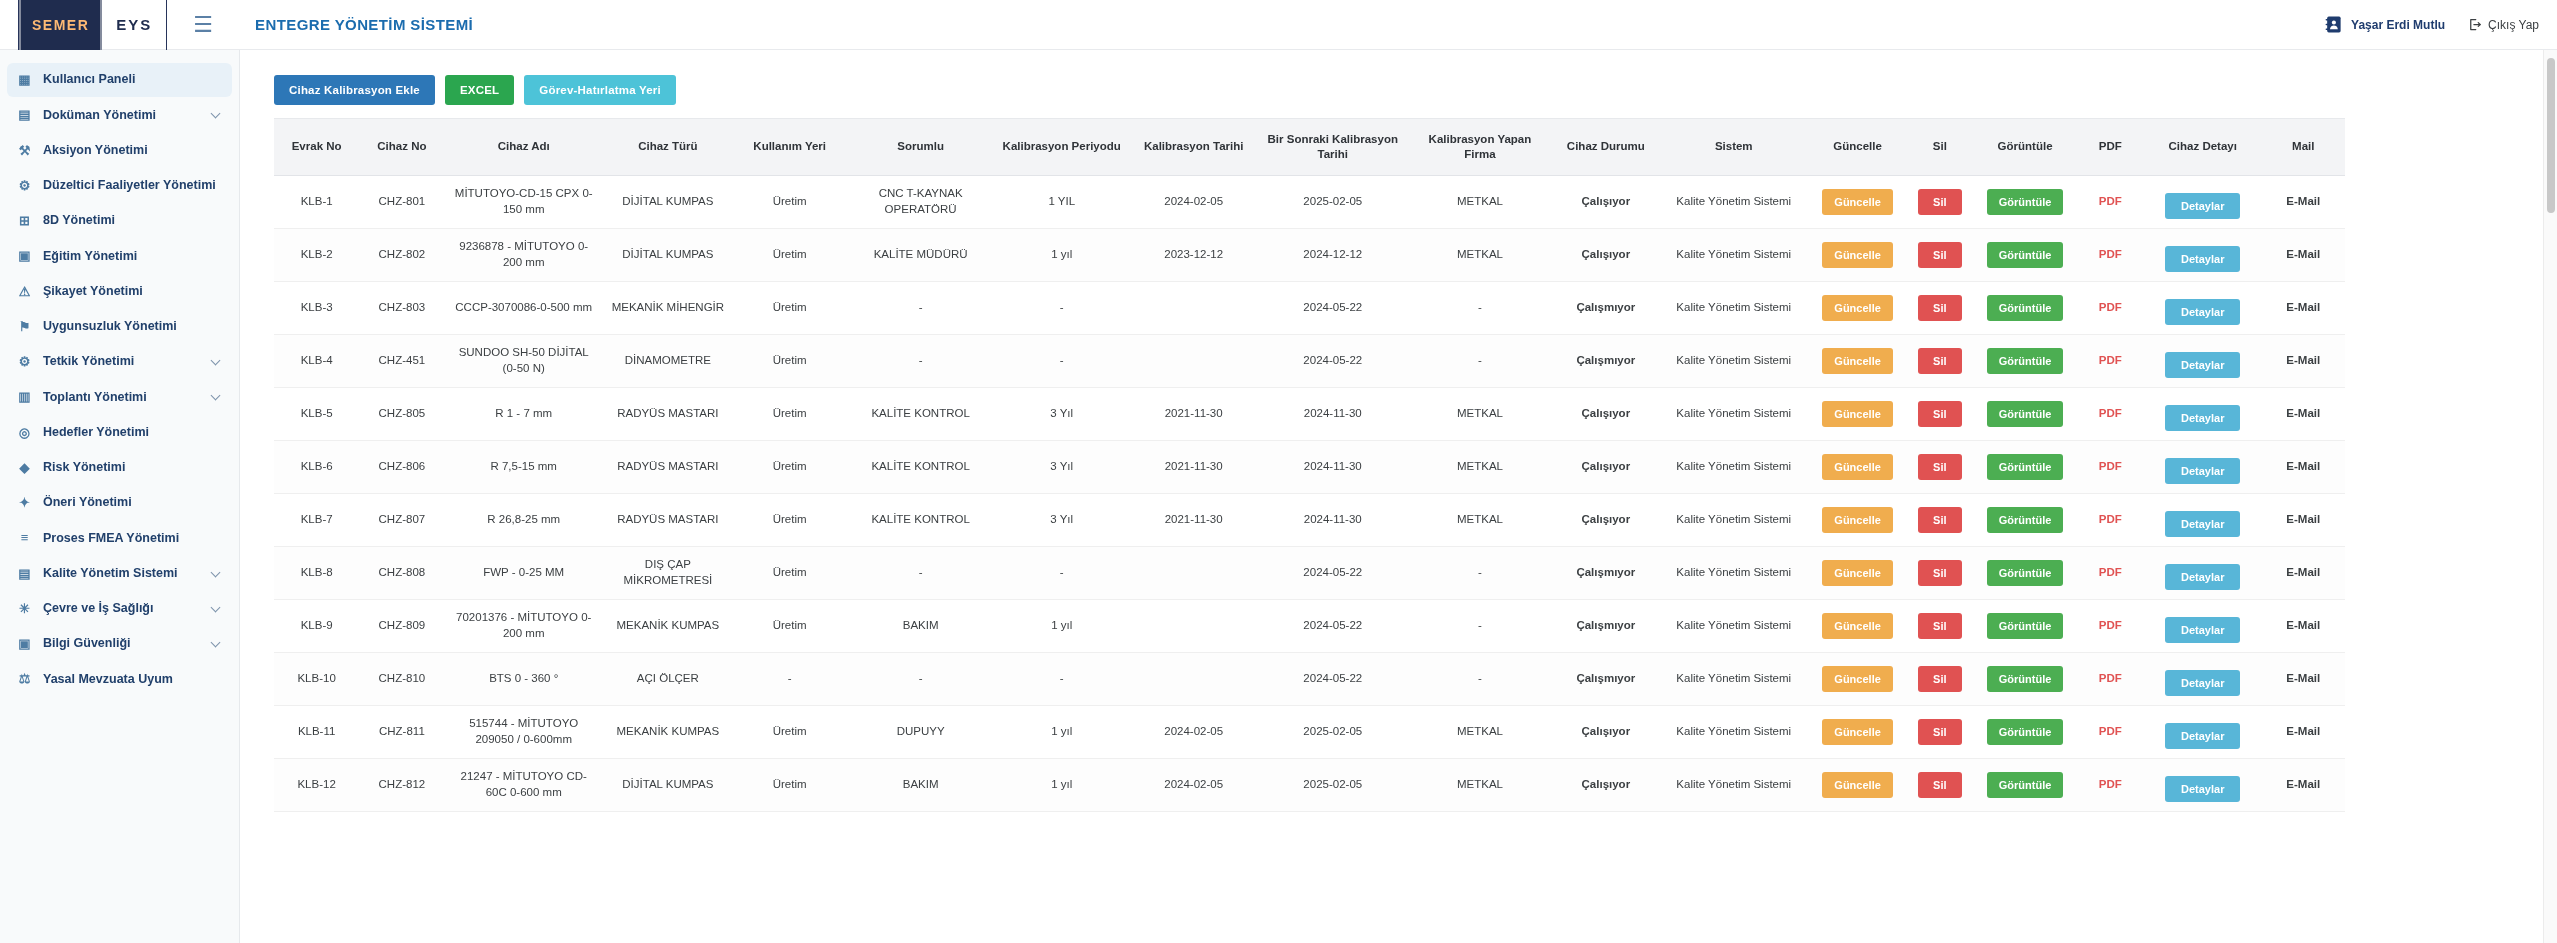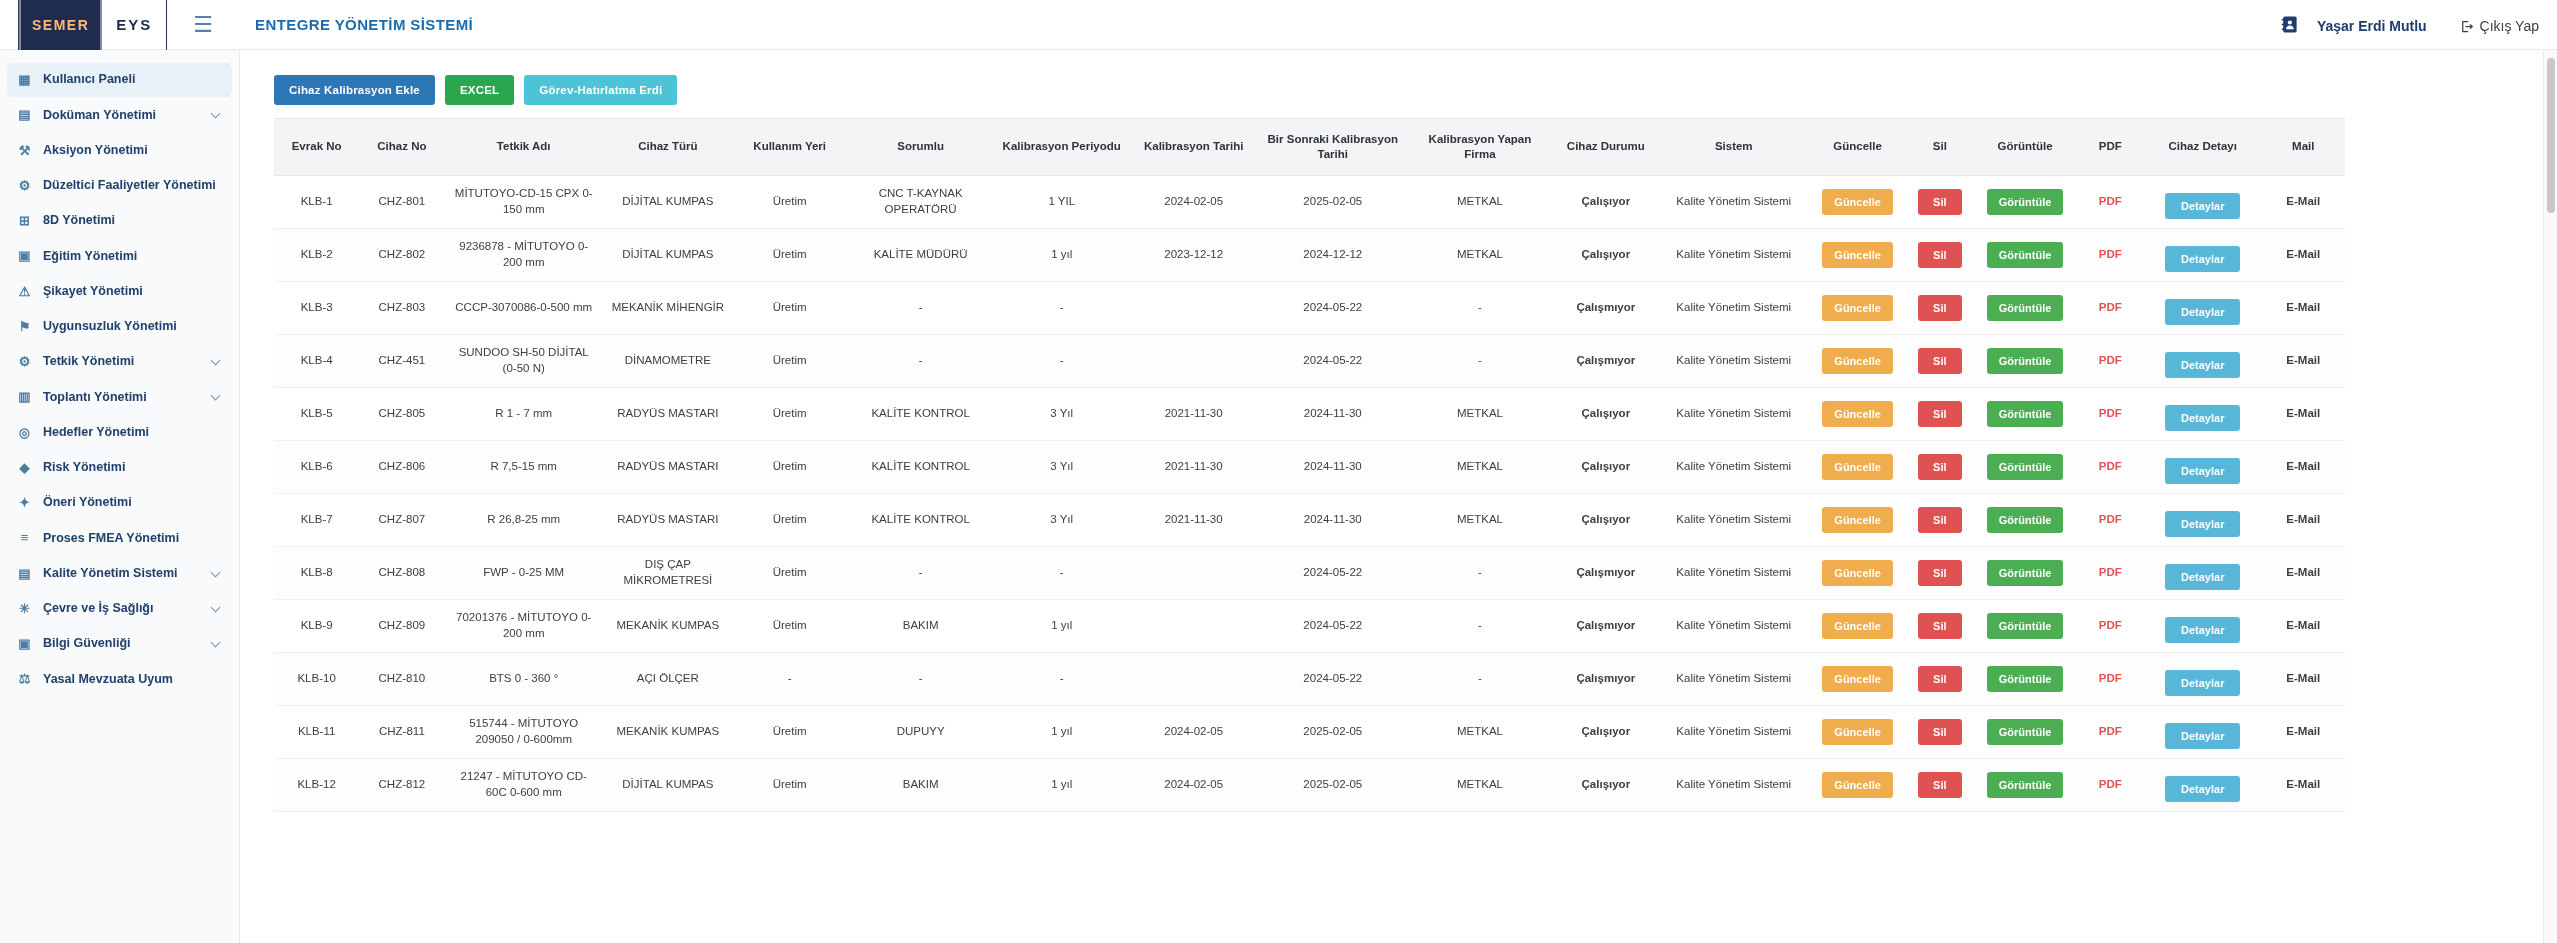--- a/index.html
+++ b/index.html
@@ -13,21 +13,21 @@
   }
   .logo-box { display: inline-flex; align-items: stretch; border: 1px solid #27345a; cursor: pointer; }
   .logo-semer {
     background: #1f2c4e; color: #fdba74; font-weight: bold; font-size: 14px; letter-spacing: 1.5px;
     padding: 19px 13px; box-shadow: inset 0 0 0 2px rgba(255,255,255,.45);
     display: flex; align-items: center;
   }
   .logo-eys { color: #1f2c4e; font-weight: 800; font-size: 15px; letter-spacing: 2px; padding: 7px 14px; display: flex; align-items: center; }
   .hamburger { font-size: 22px; color: #5b80a6; margin-left: 26px; cursor: pointer; line-height: 1; }
   .app-title { color: #1b6cae; font-weight: bold; font-size: 15px; letter-spacing: .4px; margin-left: 42px; }
-  .header-right { margin-left: auto; display: flex; align-items: flex-end; gap: 18px; font-size: 14px; }
+  .header-right { margin-left: auto; display: flex; align-items: center; gap: 8px; font-size: 12px; }
   .contact-icon { width: 19px; height: 19px; cursor: pointer; }
   .user-name { color: #1f3c6e; font-weight: bold; }
   .logout { display: inline-flex; align-items: center; gap: 6px; color: #3c4043; cursor: pointer; margin-left: 14px; }
   .logout svg { width: 15px; height: 15px; }
 
   
   .body-row { display: flex; height: 893px; position: relative; }
 
   
   .sidebar {
@@ -239,21 +239,21 @@
     <span class="side-icon">⚖</span>
     <span class="side-label">Yasal Mevzuata Uyum</span>
 
   </div>
 </aside>
 
   <main class="main">
     <div class="toolbar">
       <button class="btn btn-primary">Cihaz Kalibrasyon Ekle</button>
       <button class="btn btn-excel">EXCEL</button>
-      <button class="btn btn-task">Görev-Hatırlatma Erdi</button>
+      <button class="btn btn-task">Görev-Hatırlatma Yeri</button>
     </div>
 
     <table class="cal-table">
       <colgroup>
         <col style="width:84px">
           <col style="width:84px">
           <col style="width:156px">
           <col style="width:128px">
         <col style="width:112px">
           <col style="width:146px">
@@ -267,21 +267,21 @@
           <col style="width:66px">
           <col style="width:102px">
           <col style="width:66px">
         <col style="width:116px">
           <col style="width:82px">
       </colgroup>
       <thead>
         <tr>
             <th>Evrak No</th>
             <th>Cihaz No</th>
-            <th>Tetkik Adı</th>
+            <th>Cihaz Adı</th>
             <th>Cihaz Türü</th>
             <th>Kullanım Yeri</th>
             <th>Sorumlu</th>
             <th>Kalibrasyon Periyodu</th>
             <th>Kalibrasyon Tarihi</th>
             <th>Bir Sonraki Kalibrasyon Tarihi</th>
             <th>Kalibrasyon Yapan Firma</th>
             <th>Cihaz Durumu</th>
             <th>Sistem</th>
             <th>Güncelle</th>

